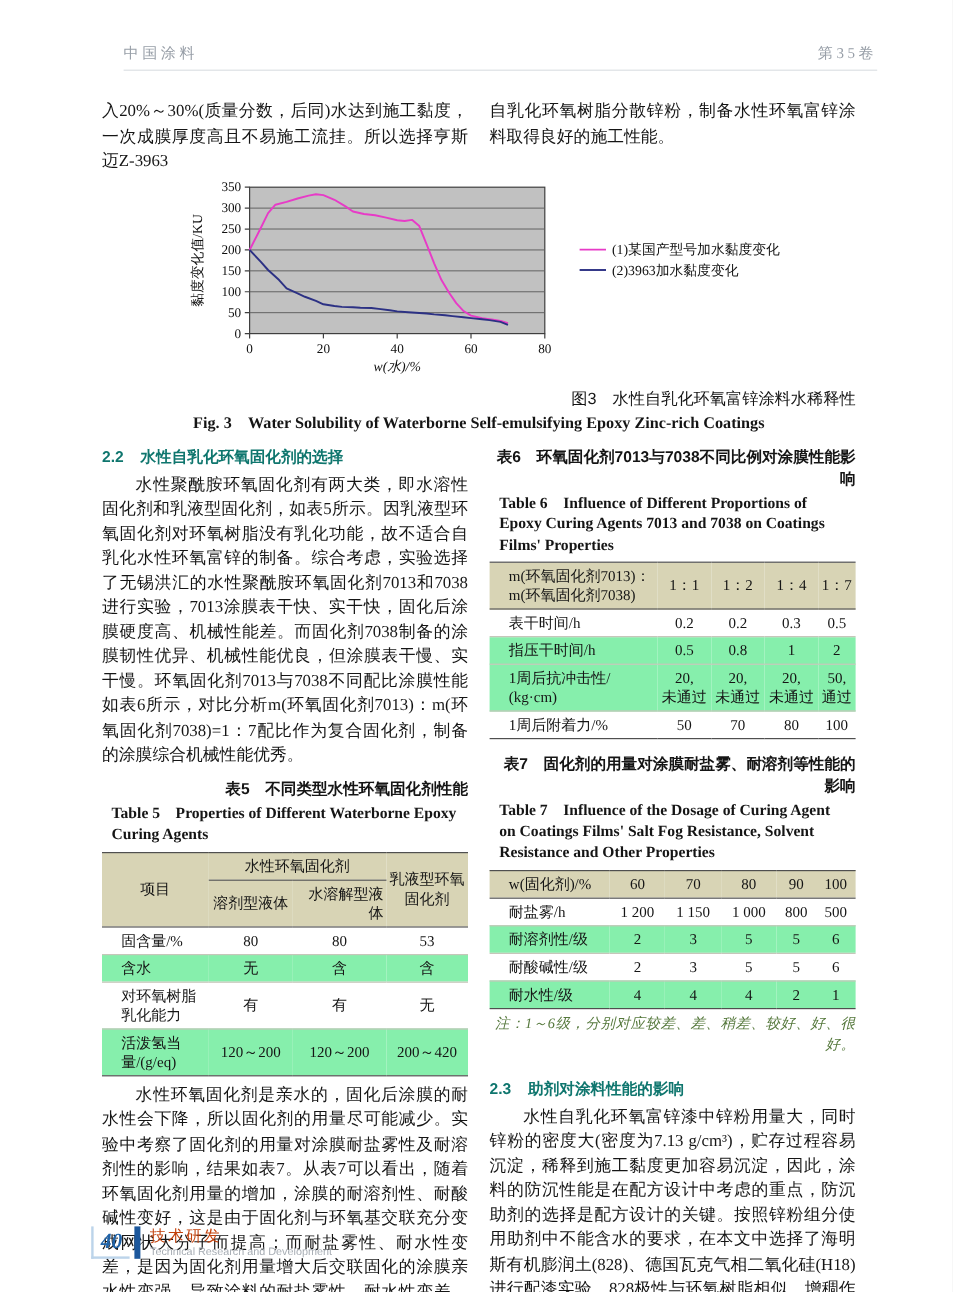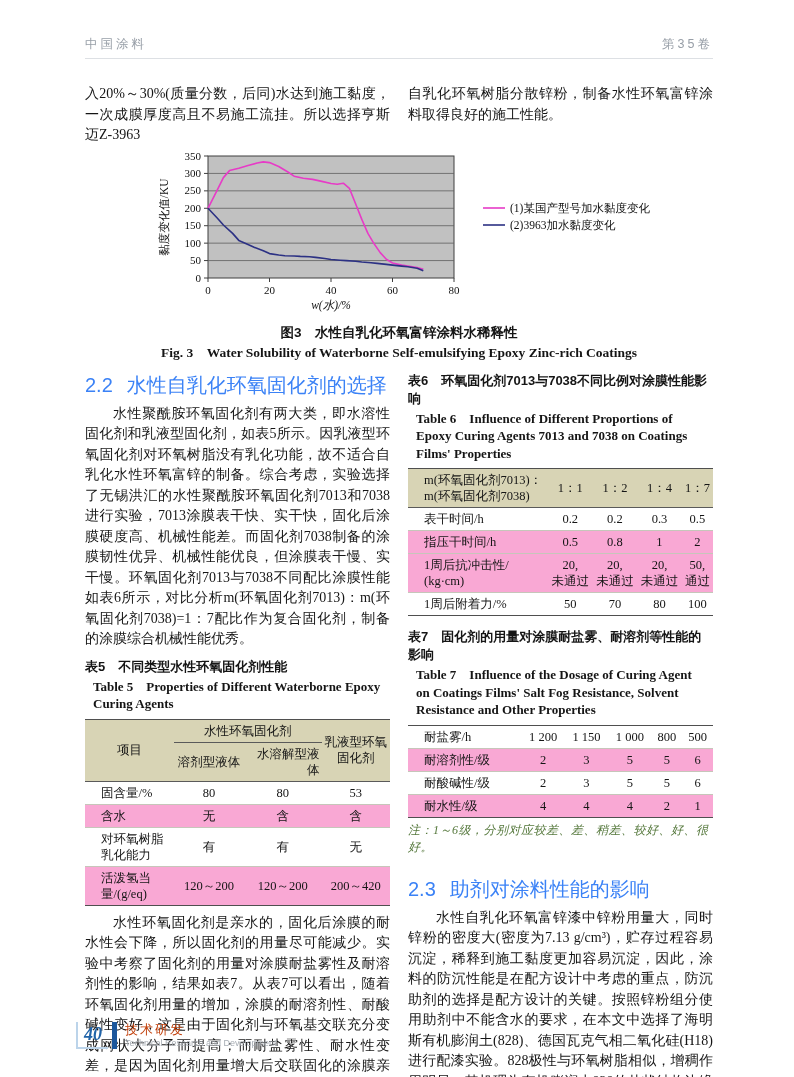--- a/index.html
+++ b/index.html
@@ -1,60 +1,60 @@
 <!DOCTYPE html>
 <html><head>
 <meta charset="utf-8">
 <style>
   html,body{margin:0;padding:0;background:#e8e8e8;}
   .page{position:relative;width:794px;height:1077px;background:#ffffff;margin:0 auto;
         font-family:"Liberation Serif","DejaVu Serif",serif;color:#151515;overflow:hidden;}
   
-  .pg-header{position:absolute;top:36px;left:85px;width:628px;display:flex;
+  .pg-header{position:absolute;top:36px;left:103px;width:628px;display:flex;
              justify-content:space-between;font-size:12.5px;color:#979ea7;
              letter-spacing:3px;border-bottom:1px solid #dde0e4;padding-bottom:5px;
-             font-family:Liberation Sans, sans-serif;}
+             font-family:Liberation Serif, serif;}
   
   .content{position:absolute;top:84px;left:85px;width:628px;}
   .two-col{display:flex;gap:18px;}
   .col{width:305px;}
   p.body{margin:0;font-size:14px;line-height:20.5px;text-align:justify;}
   p.indent{text-indent:2em;}
   
   .figure{margin-top:4px;}
   .chart-svg{display:block;margin-left:66px;font-family:"Liberation Serif","DejaVu Serif",serif;}
-  .fig-cap-zh{text-align:center;font-weight:bold;font-size:13.5px;margin-top:4px;
+  .fig-cap-zh{text-align:right;font-weight:normal;font-size:13.5px;margin-top:4px;
               font-family:"Liberation Sans","DejaVu Sans",sans-serif;}
   .fig-cap-en{text-align:center;font-weight:bold;font-size:13.5px;margin-top:2px;}
   
   .columns{margin-top:10px;}
-  .sec-h{color:#3b82f6;font-family:"Liberation Sans","DejaVu Sans",sans-serif;
-         font-weight:normal;font-size:20px;margin:0 0 5px 0;}
+  .sec-h{color:#0f766e;font-family:"Liberation Sans","DejaVu Sans",sans-serif;
+         font-weight:bold;font-size:13px;margin:0 0 5px 0;}
   .sec-h .sec-no{margin-right:14px;}
   .subsec-h{font-family:"Liberation Sans","DejaVu Sans",sans-serif;font-size:14px;
             margin:4px 0 4px 0;}
   .subsec-h .sec-no{margin-right:12px;}
   
   .tbl-block{margin-top:8px;}
-  .tbl-cap-zh{text-align:left;font-weight:bold;font-size:13px;
+  .tbl-cap-zh{text-align:right;font-weight:bold;font-size:13px;
               font-family:"Liberation Sans","DejaVu Sans",sans-serif;line-height:18px;}
   .tbl-cap-en{text-align:left;font-weight:bold;font-size:13px;line-height:17.5px;margin:2px 8px 6px;}
   table.paper{width:100%;border-collapse:collapse;font-size:12.5px;
               border-top:1.6px solid #4f4f4f;border-bottom:1.6px solid #4f4f4f;}
   table.paper th,table.paper td{padding:3px 2px;text-align:center;font-weight:normal;line-height:16px;}
   table.paper td.lbl,table.paper th.lbl{text-align:left;padding-left:16px;}
   tr.hdr{background:#d8d4b5;}
   tr.hdr th{border-bottom:1px solid #5a5a5a;}
   tr.hdr2{background:#d8d4b5;}
   tr.hdr2 th{border-bottom:1px solid #5a5a5a;}
-  tr.shade{background:#f9a8d4;}
+  tr.shade{background:#86efac;}
   tr.rowline td{border-top:1px solid #c6c6ba;}
   .grp-underline{border-bottom:1px solid #5a5a5a;}
   .prewrap{white-space:pre-line;}
-  .note{color:#55783c;font-style:italic;font-size:12px;margin-top:4px;text-align:left;
+  .note{color:#55783c;font-style:italic;font-size:12px;margin-top:4px;text-align:right;
         letter-spacing:0.5px;}
   
   .pg-footer{position:absolute;left:76px;top:1022px;display:flex;align-items:center;}
   .pg-num{font-size:18px;font-weight:bold;font-style:italic;color:#2063a8;padding:2px 6px;
           border-left:2px solid #bcd4ea;border-bottom:2px solid #bcd4ea;}
   .pg-bar{width:5px;height:27px;background:#1c579c;margin:0 8px 0 4px;}
   .pg-sec{display:flex;flex-direction:column;justify-content:center;}
   .pg-sec-zh{font-family:"Liberation Sans","DejaVu Sans",sans-serif;font-size:13px;
              color:#c2410c;letter-spacing:2px;line-height:15px;}
   .pg-sec-en{font-size:9px;color:#a7adb4;line-height:12px;
@@ -232,20 +232,28 @@
             </tr>
           </tbody>
             </table>
         </div>
 
         <div class="tbl-block" style="margin-top:12px;">
           <div class="tbl-cap-zh">表7　固化剂的用量对涂膜耐盐雾、耐溶剂等性能的影响</div>
           <div class="tbl-cap-en">Table 7　Influence of the Dosage of Curing Agent on Coatings Films' Salt Fog Resistance, Solvent Resistance and Other Properties</div>
           <table class="paper">
             <tbody>
+                <tr class="hdr">
+              <th class="lbl" style="width:82px;">w(固化剂)/%</th>
+              <th>60</th>
+              <th>70</th>
+              <th>80</th>
+              <th>90</th>
+              <th>100</th>
+            </tr>
             <tr>
               <td class="lbl">耐盐雾/h</td>
               <td>1 200</td>
               <td>1 150</td>
               <td>1 000</td>
               <td>800</td>
               <td>500</td>
             </tr>
             <tr class="shade rowline">
               <td class="lbl">耐溶剂性/级</td>

